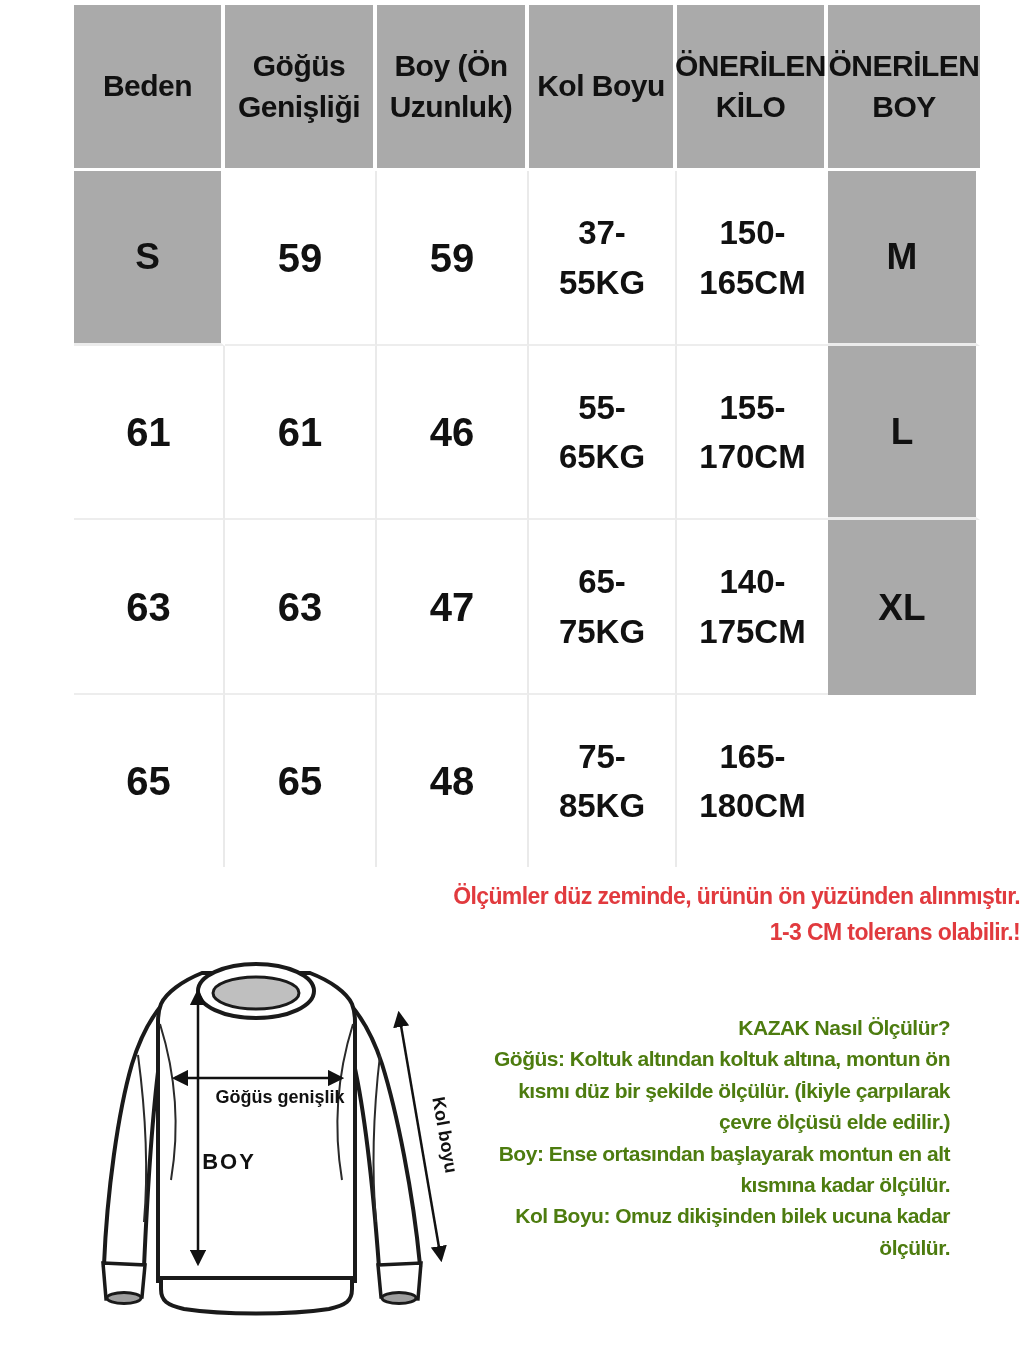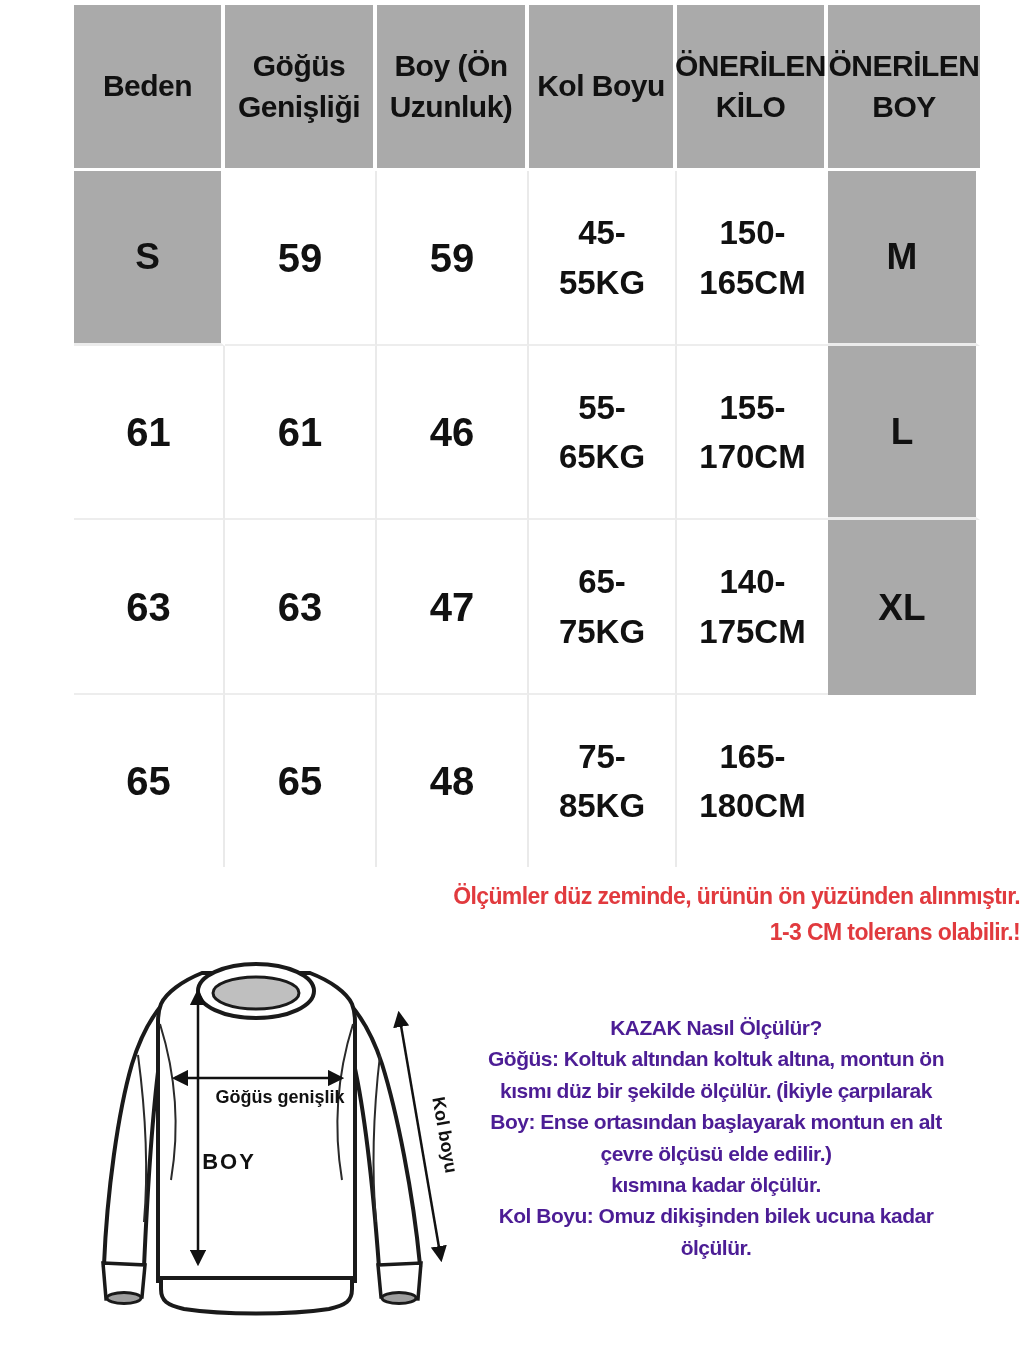--- a/index.html
+++ b/index.html
@@ -46,42 +46,42 @@
   .note{
     position:absolute;left:50px;top:878px;width:970px;
     text-align:right;font-weight:bold;
     font-size:23px;line-height:36px;letter-spacing:-0.6px;
   }
   
   .diagram{position:absolute;left:58px;top:960px;}
   .diagram text{font-family:"Liberation Sans","DejaVu Sans",sans-serif;fill:#111;}
   
   .howto{
-    position:absolute;left:461px;top:1012px;width:510px;
-    text-align:center;font-weight:bold;color:#4c1d95;
+    position:absolute;left:440px;top:1012px;width:510px;
+    text-align:right;font-weight:bold;color:#4d7c0f;
     font-size:21px;line-height:31.4px;letter-spacing:-0.5px;
   }
   .howto div{white-space:nowrap;}
 </style>
 </head>
 <body>
 
 <div class="size-table">
 
   <div class="c hdr">Beden</div>
   <div class="c hdr">Göğüs Genişliği</div>
   <div class="c hdr">Boy (Ön Uzunluk)</div>
   <div class="c hdr">Kol Boyu</div>
   <div class="c hdr">ÖNERİLEN KİLO</div>
   <div class="c hdr lc">ÖNERİLEN BOY</div>
 
   <div class="c sz">S</div>
   <div class="c dc">59</div>
   <div class="c dc">59</div>
-  <div class="c dc range">45-55KG</div>
+  <div class="c dc range">37-55KG</div>
   <div class="c dc range lc">150-165CM</div>
 
   <div class="c sz">M</div>
   <div class="c dc">61</div>
   <div class="c dc">61</div>
   <div class="c dc">46</div>
   <div class="c dc range">55-65KG</div>
   <div class="c dc range lc">155-170CM</div>
 
   <div class="c sz">L</div>
@@ -145,18 +145,18 @@
 
   <text x="222" y="143" text-anchor="middle" font-size="18" font-weight="bold">Göğüs genişlik</text>
   <text x="171" y="209" text-anchor="middle" font-size="22" font-weight="bold" letter-spacing="2">BOY</text>
   <text x="381" y="176" text-anchor="middle" font-size="18" font-weight="bold" transform="rotate(80 381 176)">Kol boyu</text>
 </svg>
 
 <div class="howto">
   <div>KAZAK Nasıl Ölçülür?</div>
   <div>Göğüs: Koltuk altından koltuk altına, montun ön</div>
   <div>kısmı düz bir şekilde ölçülür. (İkiyle çarpılarak</div>
+  <div>çevre ölçüsü elde edilir.)</div>
   <div>Boy: Ense ortasından başlayarak montun en alt</div>
-  <div>çevre ölçüsü elde edilir.)</div>
   <div>kısmına kadar ölçülür.</div>
   <div>Kol Boyu: Omuz dikişinden bilek ucuna kadar</div>
   <div>ölçülür.</div>
 </div>
 
 </body></html>

